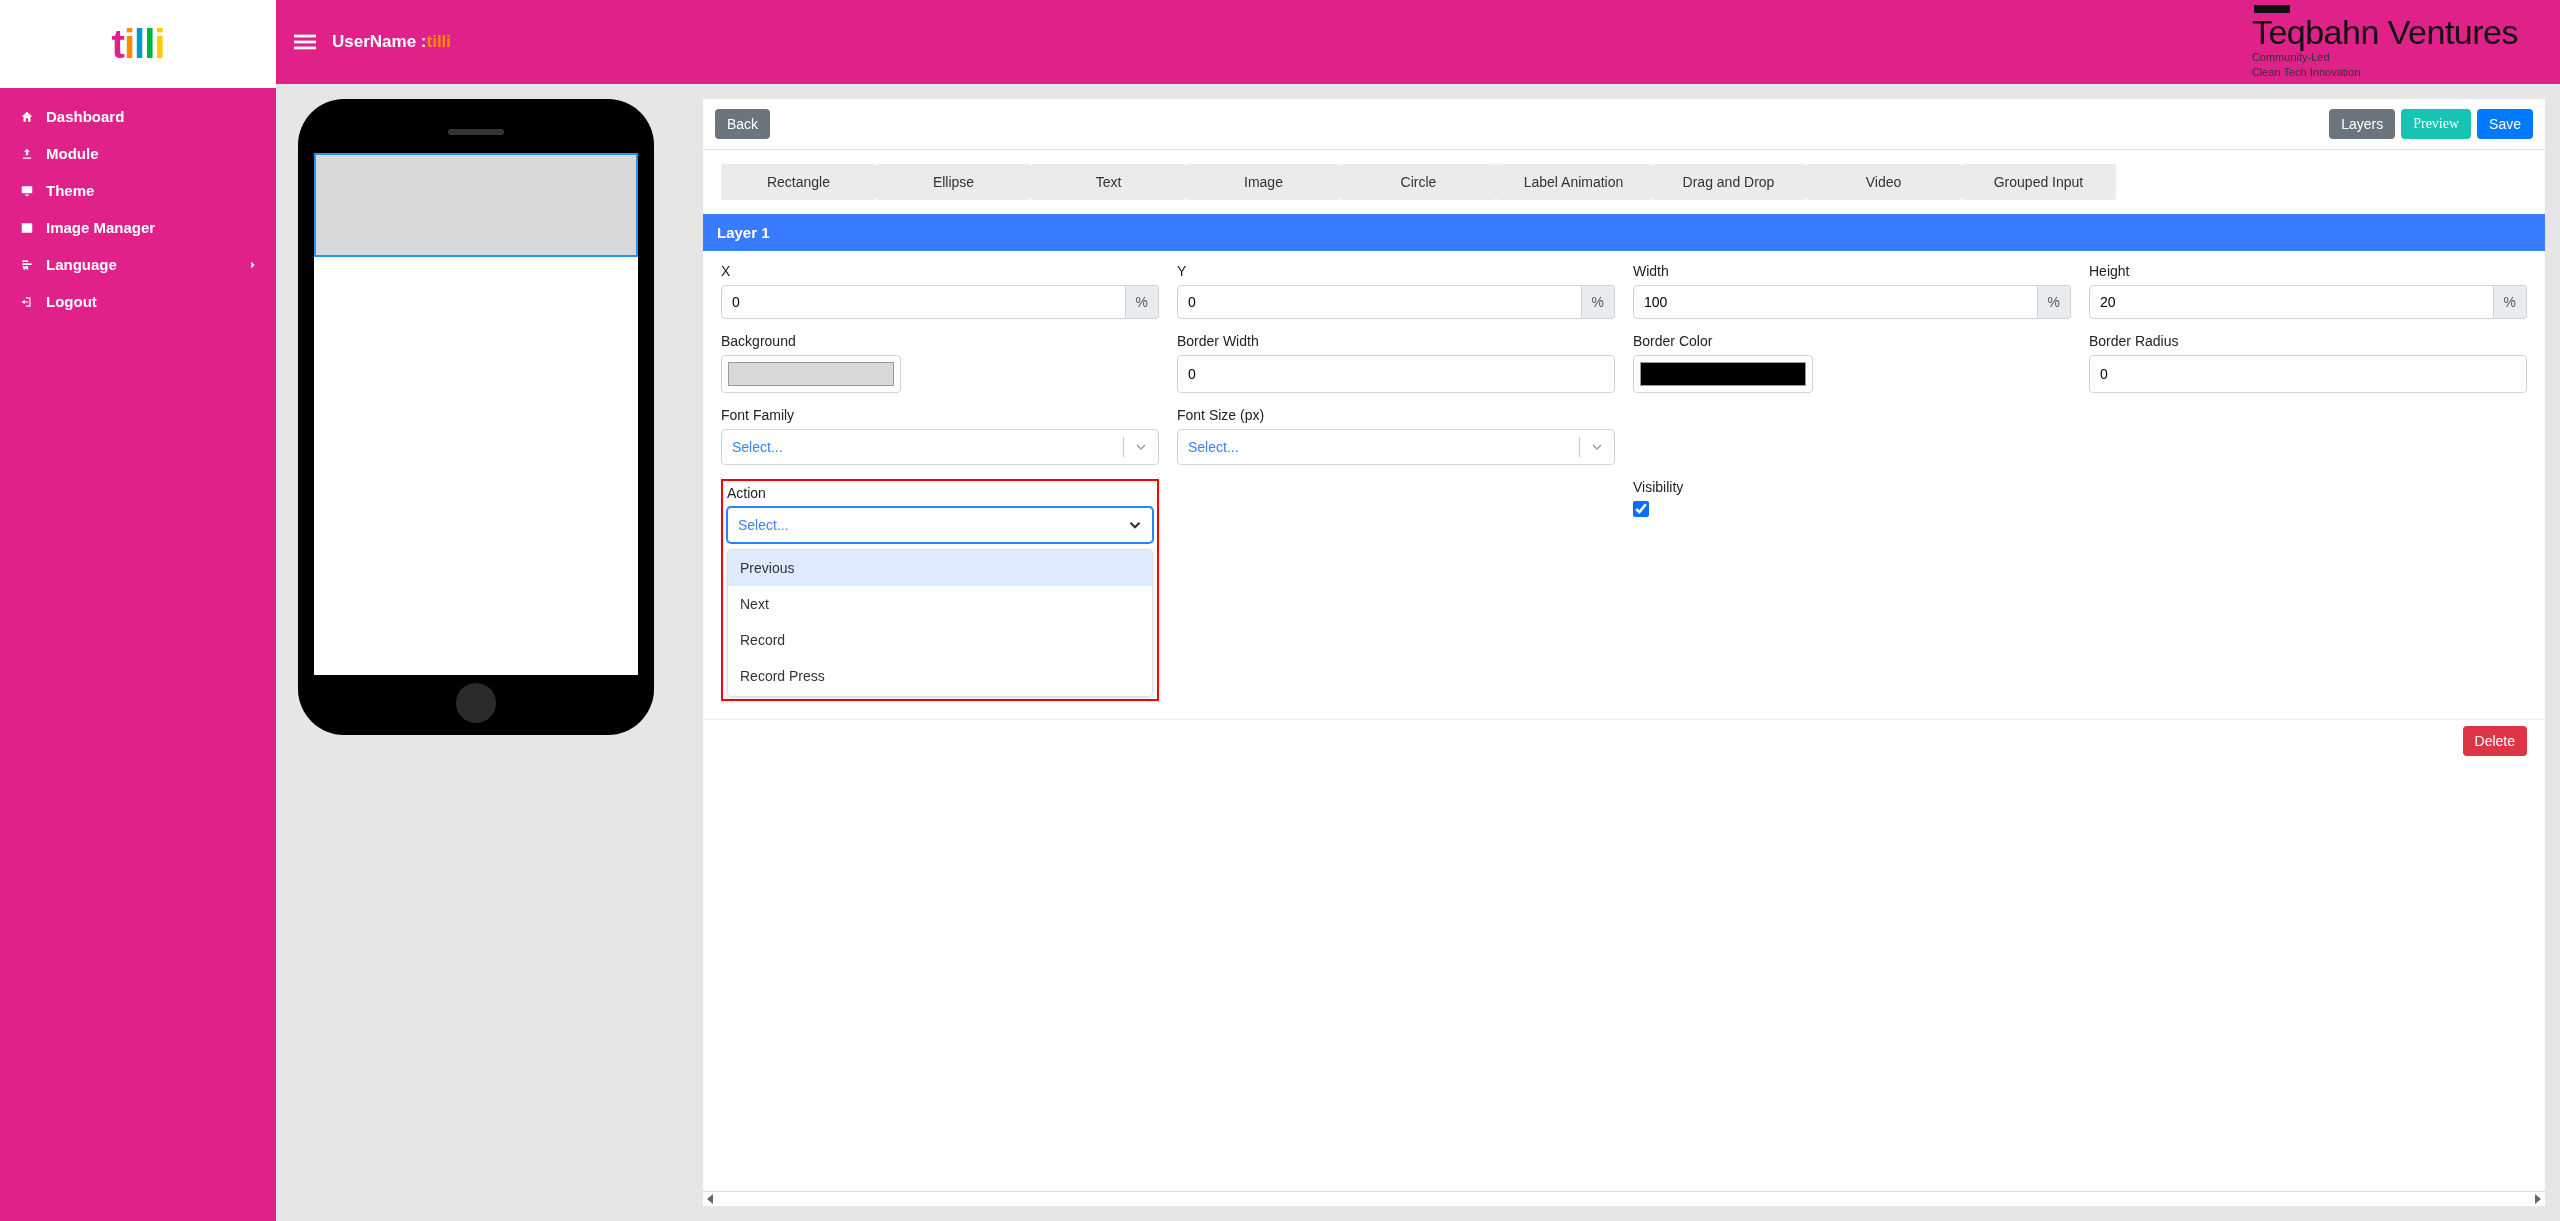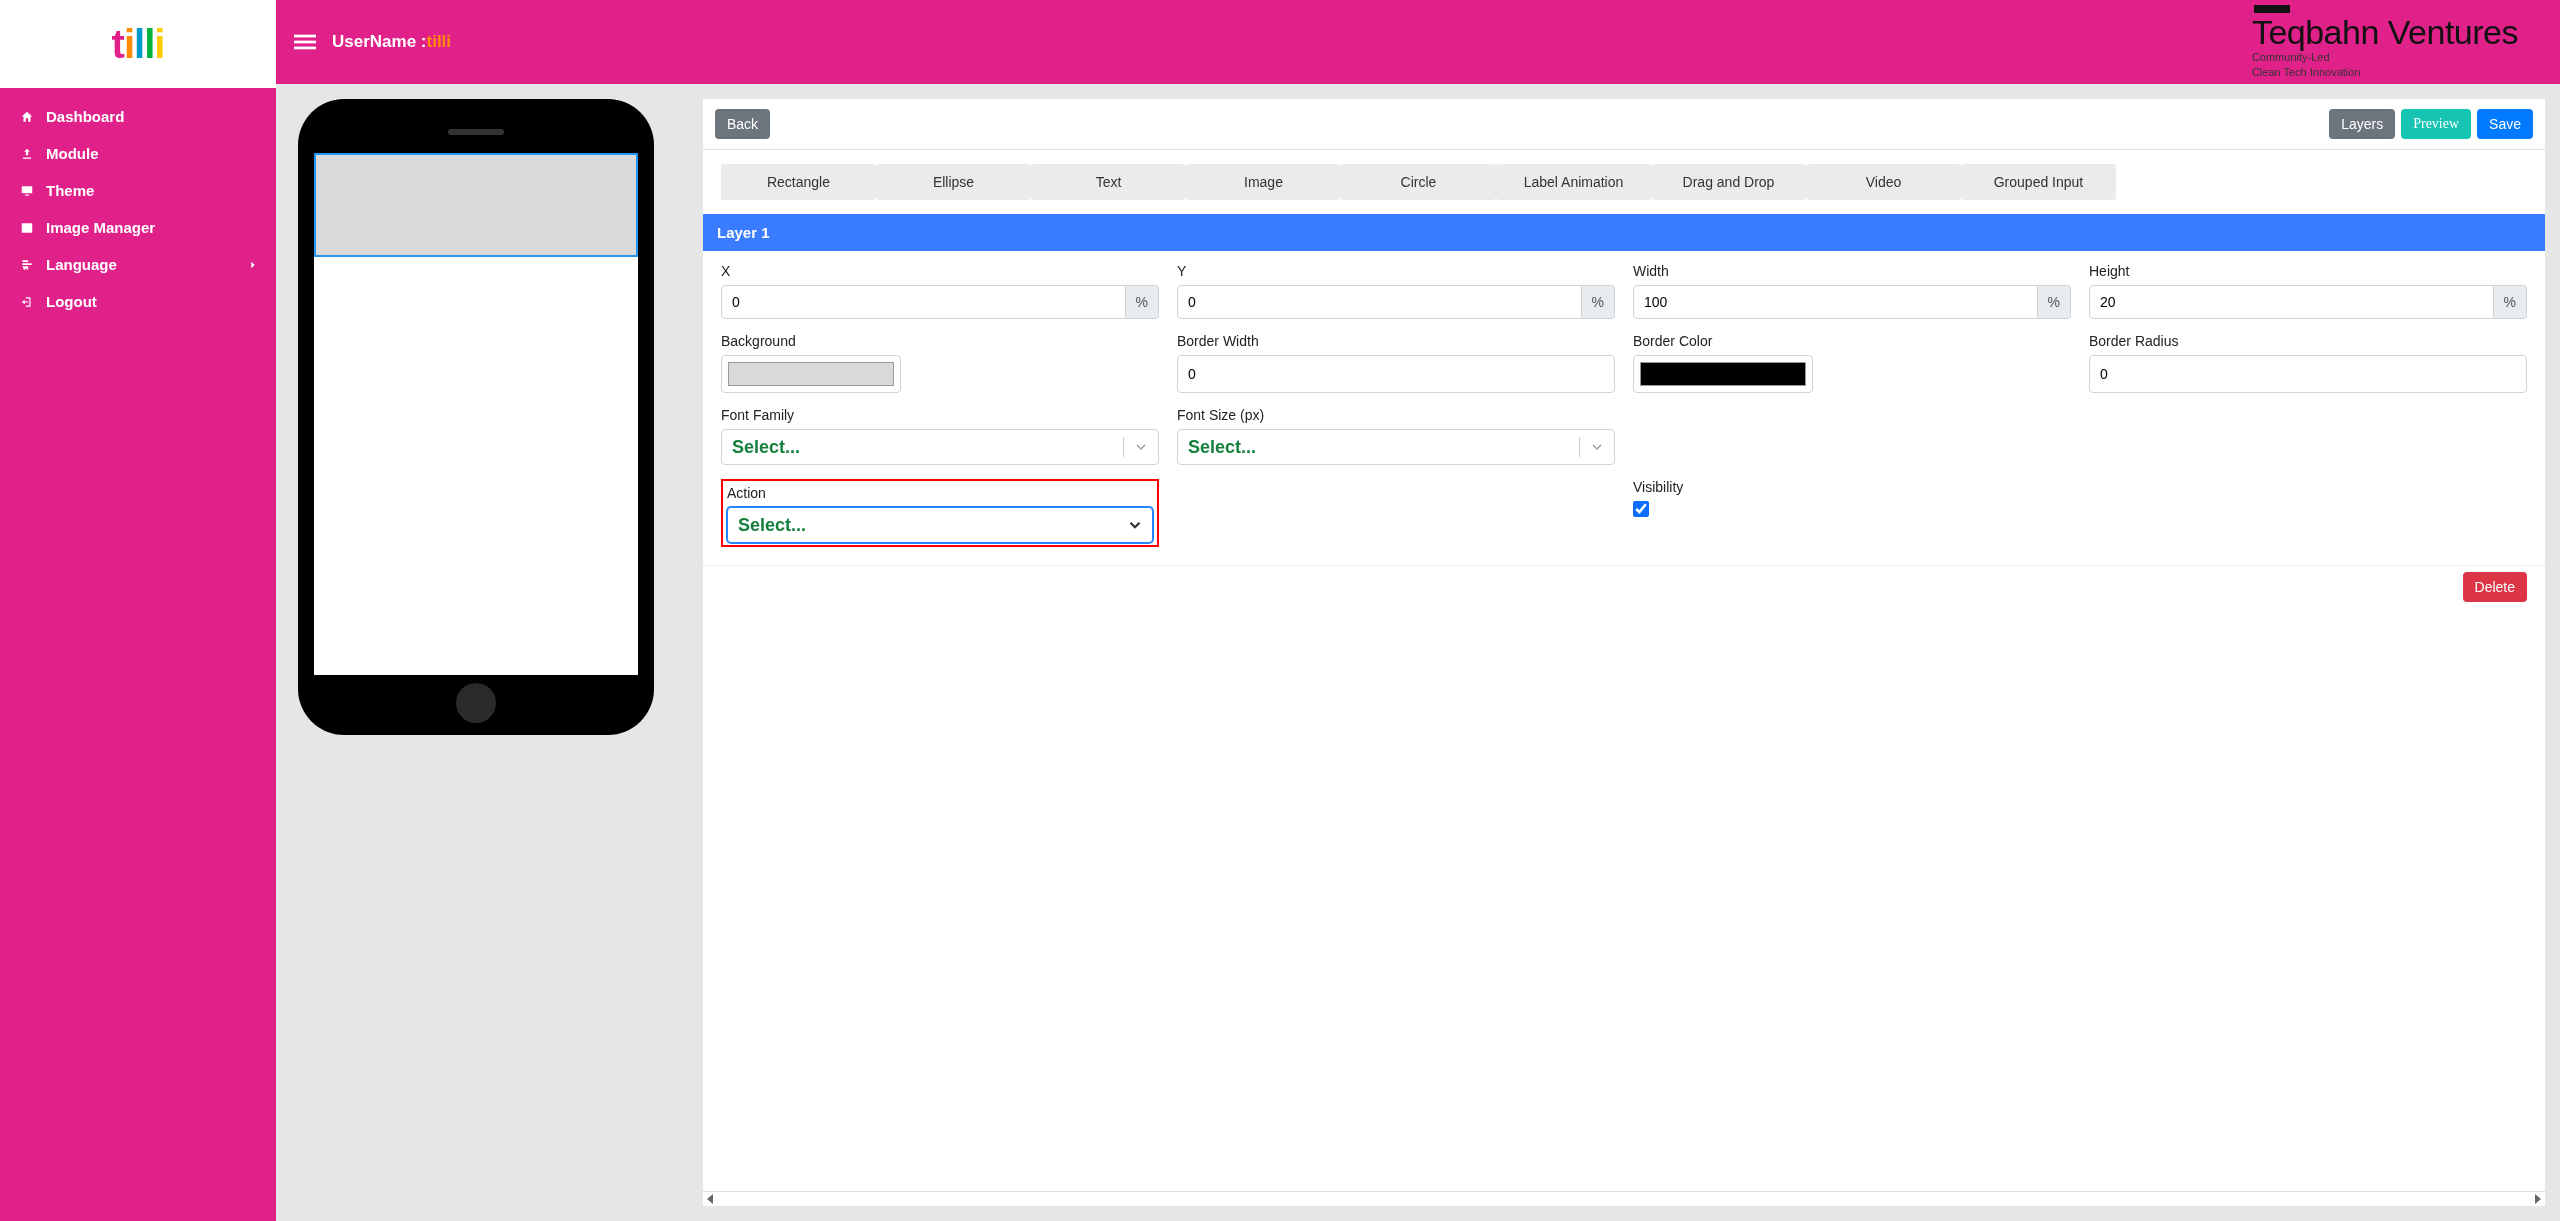--- a/index.html
+++ b/index.html
@@ -65,21 +65,21 @@
     .prop-label { font-size: 14px; color: #222; }
     .input-row { display: flex; }
     .input { flex: 1; border: 1px solid #ced4da; border-radius: 4px 0 0 4px; padding: 8px 10px; font-size: 14px; min-width: 0;}
     .input-alone { border-radius: 4px; }
     .addon { border: 1px solid #ced4da; border-left: none; background: #e9ecef; padding: 8px 10px; border-radius: 0 4px 4px 0; font-size: 14px; color: #555; }
     .color-swatch { width: 100%; height: 24px; border: 1px solid #999; }
     .swatch-wrap { border: 1px solid #ced4da; border-radius: 4px; padding: 6px; width: 180px; }
     
     .select { border: 1px solid #ced4da; border-radius: 4px; display: flex; align-items: center; padding: 0; height: 36px; background: #fff; }
     .select.open { border: 1px solid #2684ff; box-shadow: 0 0 0 1px #2684ff; }
-    .select .placeholder { flex: 1; padding: 0 10px; color: #15803d; font-size: 18px; font-weight: bold; }
+    .select .placeholder { flex: 1; padding: 0 10px; color: #3b82f6; font-size: 14px; }
     .select .divider { width: 1px; height: 20px; background: #ccc; }
     .select .caret { width: 34px; display: flex; align-items: center; justify-content: center; color: #888; }
     
     .dropdown { margin-top: 6px; border: 1px solid #ddd; border-radius: 4px; background: #fff; max-height: 148px; overflow-y: scroll; box-shadow: 0 2px 6px rgba(0,0,0,0.1); }
     .dropdown-option { padding: 10px 12px; font-size: 14px; cursor: pointer; }
     .dropdown-option.highlight { background: #deebff; }
     
     .checkbox { width: 16px; height: 16px; accent-color: #0d6efd;}
     
     .action-highlight { border: 2px solid #ff0000; padding: 4px 4px 2px 4px; }
@@ -300,20 +300,27 @@
               <div class="action-highlight">
                 <span class="prop-label" style="display:block; margin-bottom:6px;">Action</span>
                 <div class="select open">
                   <span class="placeholder">Select...</span>
                   <span class="caret">
                     <svg width="18" height="18" viewBox="0 0 24 24" fill="none" stroke="#333" stroke-width="3">
                         <path d="M6 9l6 6 6-6"></path>
                       </svg>
                   </span>
                 </div>
+                <div class="dropdown">
+                  <div class="dropdown-option highlight">Previous</div>
+                  <div class="dropdown-option">Next</div>
+                  <div class="dropdown-option">Record</div>
+                  <div class="dropdown-option">Record Press</div>
+                  <div class="dropdown-option">Correct Answer</div>
+                </div>
               </div>
             </div>
             <div class="prop-group"></div>
             <div class="prop-group">
               <span class="prop-label">Visibility</span>
               <input type="checkbox" class="checkbox" checked="" style="">
             </div>
             <div class="prop-group"></div>
           </div>
 

